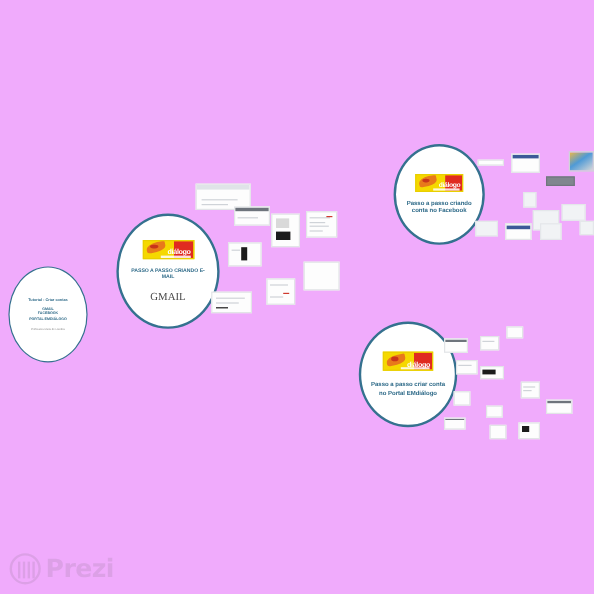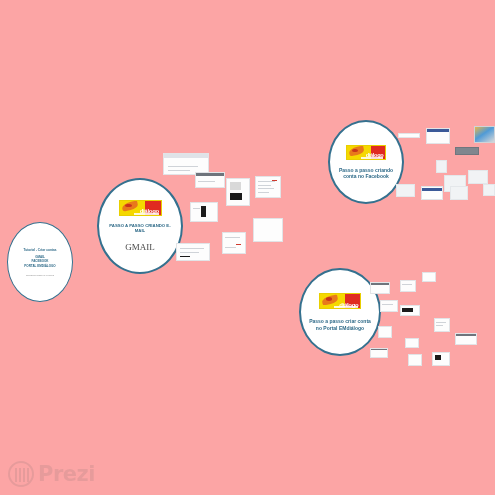--- a/index.html
+++ b/index.html
@@ -2,21 +2,21 @@
 <html><head>
 <meta charset="utf-8">
 <style>
   html,body{margin:0;padding:0;}
   body{
     width:495px;height:495px;overflow:hidden;position:relative;
     background:#ffffff;
     font-family:"Liberation Sans", sans-serif;
     -webkit-font-smoothing:antialiased;
   }
-  #canvas{position:absolute;inset:0;background:#fca5a5;}
+  #canvas{position:absolute;inset:0;background:#f0abfc;}
 
   
   .node{position:absolute;border-radius:50%;background:#ffffff;
         border:2px solid #35718f;box-sizing:border-box;
         display:flex;flex-direction:column;align-items:center;
         justify-content:center;text-align:center;overflow:hidden;}
   .node.thin{border-width:1.6px;}
 
   
   .logo{position:relative;display:block;overflow:hidden;

